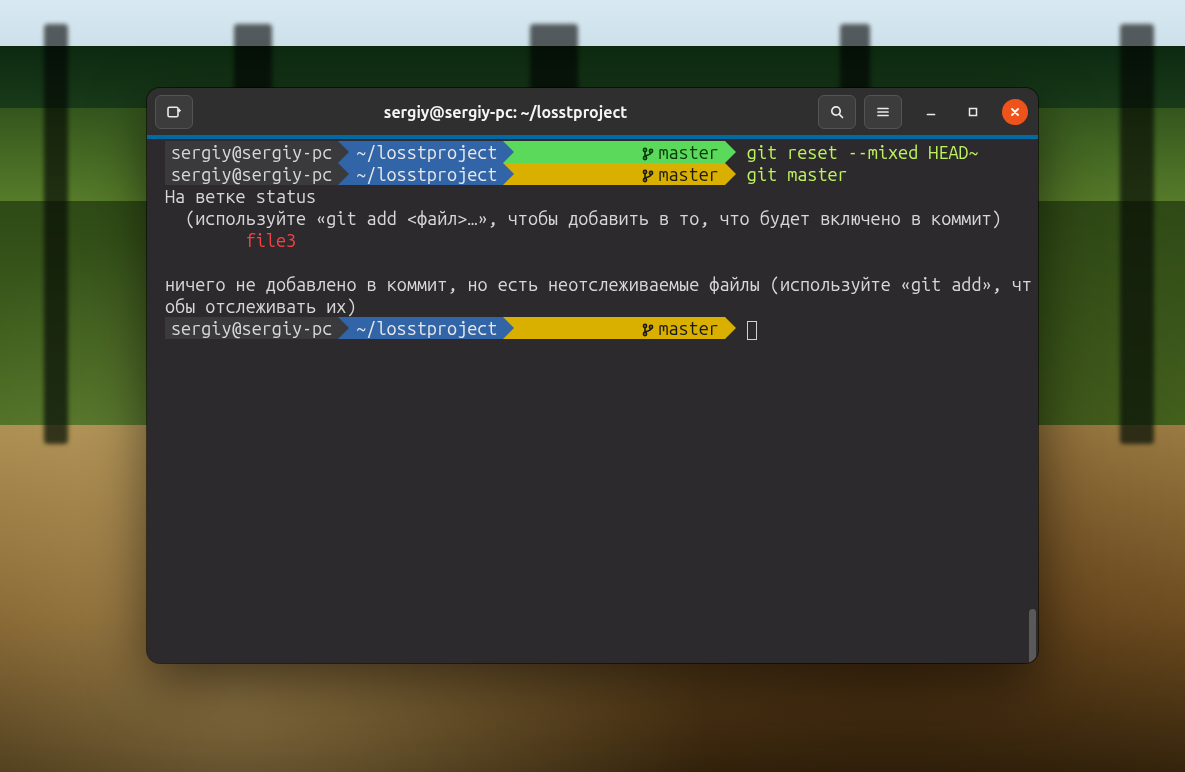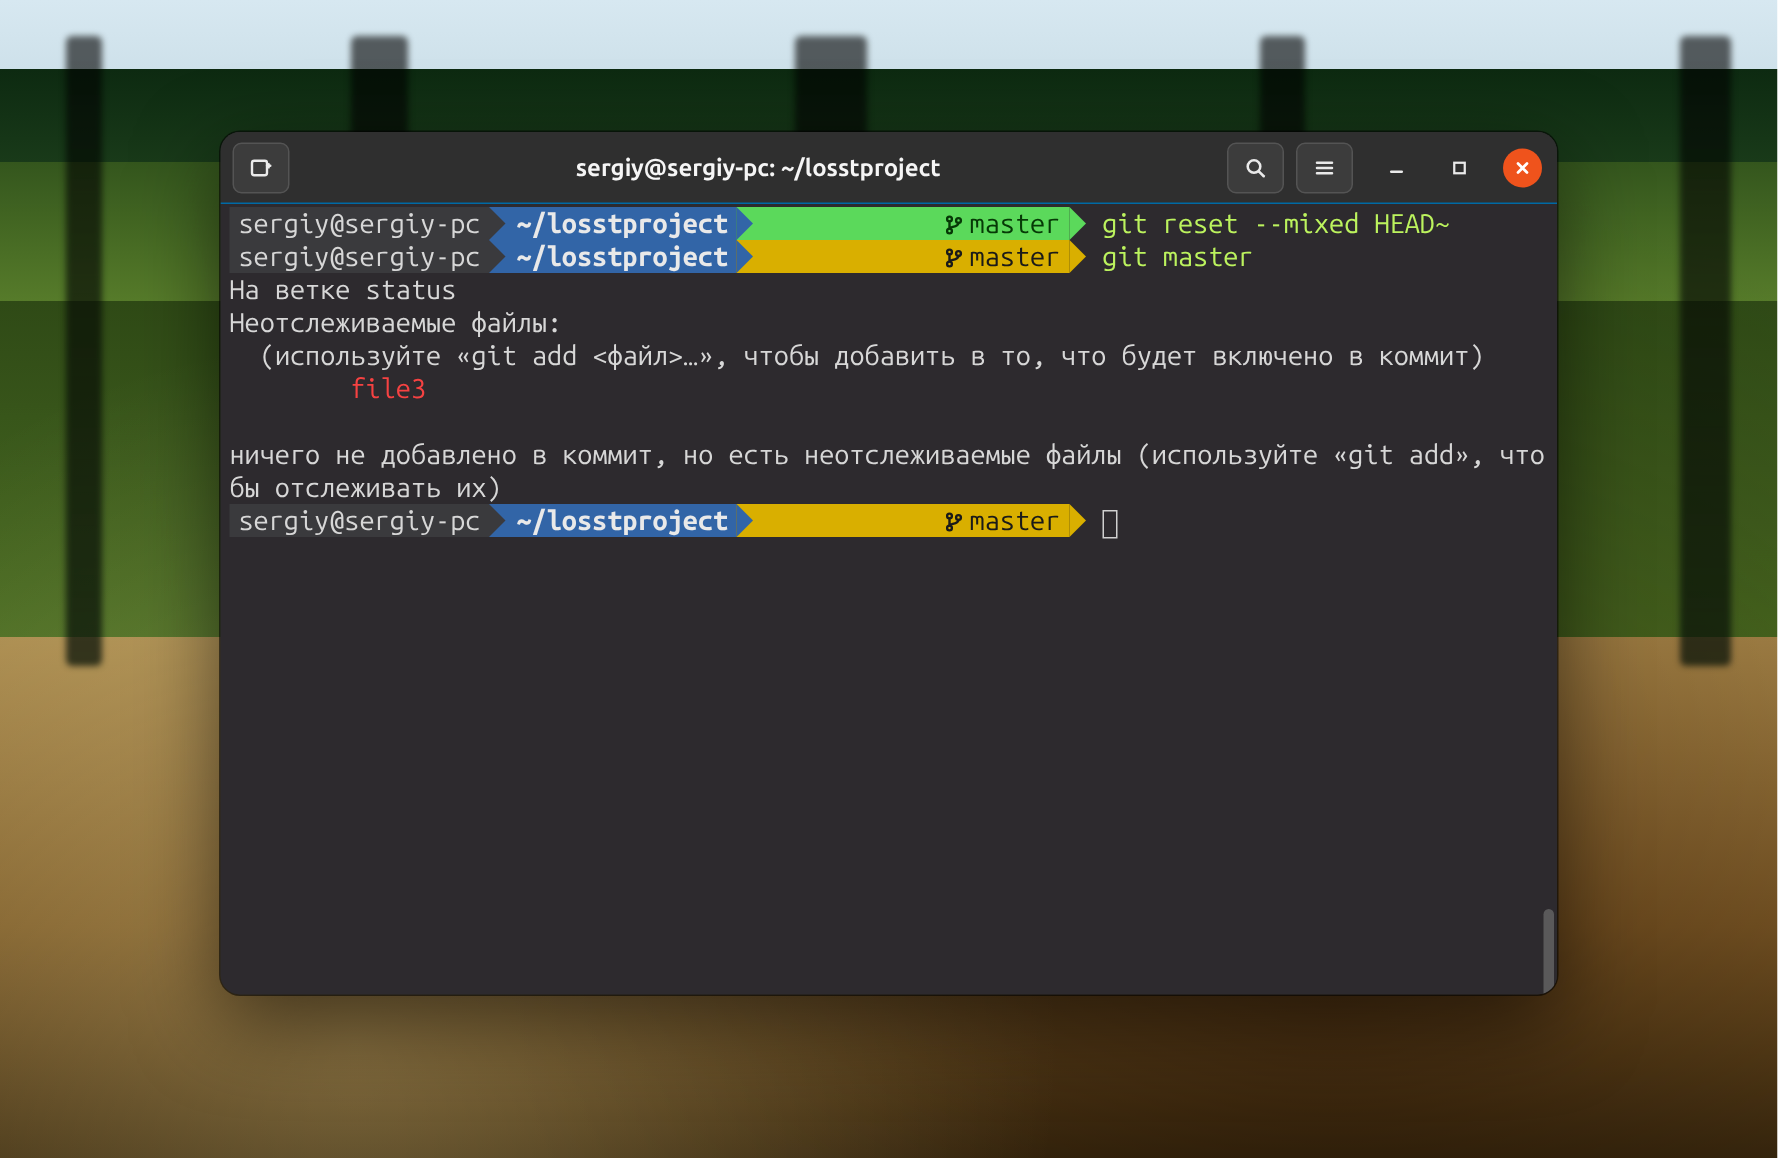--- a/index.html
+++ b/index.html
@@ -48,21 +48,21 @@
     box-shadow: 0 18px 55px rgba(0,0,0,0.55), 0 0 0 1px rgba(0,0,0,0.55);
     display: flex;
     flex-direction: column;
     overflow: hidden;
   }
   .titlebar {
     height: 47px;
     background: #2f2f2f;
     display: flex;
     align-items: center;
-    border-bottom: 1px solid #0369a1;
+    border-bottom: 4px solid #0369a1;
   }
   .tb-left, .tb-right {
     display: flex;
     align-items: center;
     height: 100%;
   }
   .tb-left { padding-left: 8px; gap: 6px; }
   .tb-center {
     flex: 1;
     text-align: center;
@@ -98,21 +98,21 @@
   }
   .win-btn svg { display: block; }
   .win-close { background: #e95420; }
   .term {
     flex: 1;
     background: #2d2a2e;
     color: #e5e5e5;
     font-family: "Ubuntu Mono", "DejaVu Sans Mono", monospace;
     font-size: 18px;
     line-height: 22px;
-    padding: 2px 0 8px 6px;
+    padding: 2px 0 8px 18px;
     position: relative;
     overflow: hidden;
     word-break: break-all;
   }
   .row {
     display: flex;
     flex-wrap: wrap;
     align-items: center;
     min-height: 22px;
   }
@@ -134,21 +134,21 @@
     top: 0;
     width: 0; height: 0;
     border-top: 11px solid transparent;
     border-bottom: 11px solid transparent;
     border-left: 11px solid currentColor;
     z-index: 1;
   }
   .seg-host { background: #3a3a3d; color: #3a3a3d; }
   .seg-host .txt { color: #d7d7d7; }
   .seg-path { background: #3465a4; color: #3465a4; }
-  .seg-path .txt { color: #e9e9e9; font-weight: bold; }
+  .seg-path .txt { color: #e9e9e9; }
   .seg-branch-g { background: #5fd75f; color: #5fd75f; }
   .seg-branch-g .txt { color: #083808; }
   .seg-branch-y { background: #d7af00; color: #d7af00; }
   .seg-branch-y .txt { color: #1a1a1a; }
   .cmd {
     color: #bef264;
     padding-left: 22px;
     white-space: pre;
   }
   .txt { }
@@ -259,21 +259,20 @@
                 <circle cx="3" cy="11" r="1.6"></circle>
                 <circle cx="9" cy="4" r="1.6"></circle>
               <path d="M3 4.6 V9.4 M9 5.6 C9 8 5 8 3 9"></path>
             </svg><span>master</span>
           </span>
         </span>
         <span class="cmd">git master</span>
       </div>
 
       <div class="out">На ветке status</div>
-      <div class="out">Неотслеживаемые файлы:</div>
       <div class="out">  (используйте «git add &lt;файл&gt;…», чтобы добавить в то, что будет включено в коммит)</div>
       <div class="out">	<span class="red">file3</span></div>
       <div class="out">&nbsp;</div>
       <div class="out">ничего не добавлено в коммит, но есть неотслеживаемые файлы (используйте «git add», чтобы отслеживать их)</div>
 
       <div class="row">
         <span class="seg seg-host"><span class="txt">sergiy@sergiy-pc</span></span>
         <span class="seg seg-path"><span class="txt">~/losstproject</span></span>
         <span class="seg seg-branch-y">
           <span class="txt">

